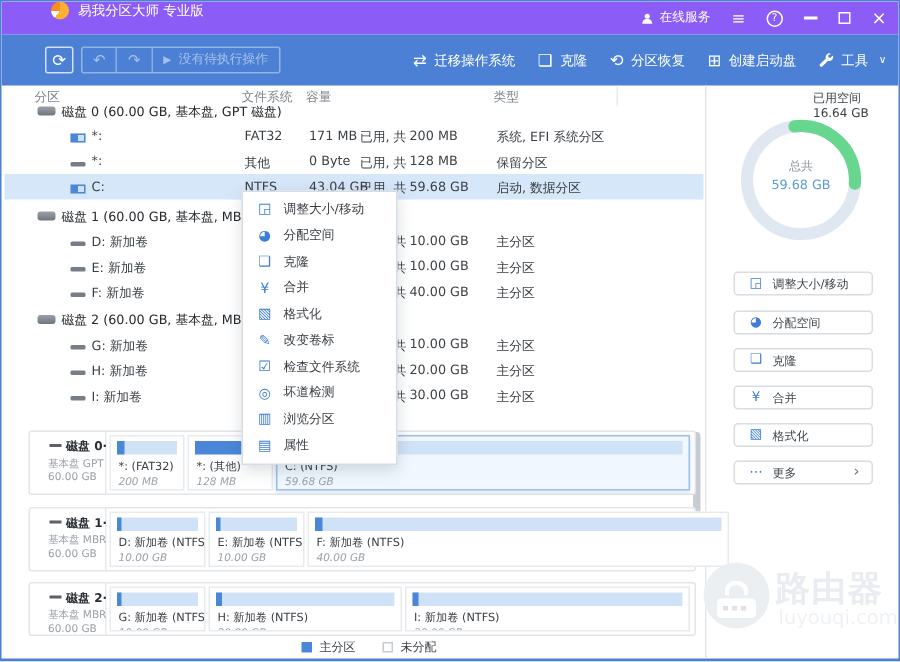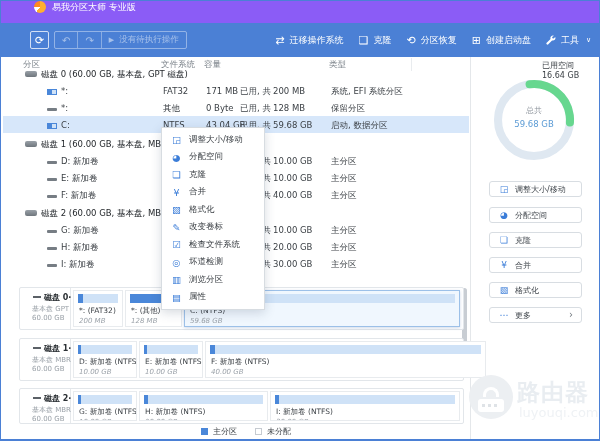--- a/index.html
+++ b/index.html
@@ -110,20 +110,34 @@
   .wm-t2{ position:absolute; left:50px; top:36px; font-size:13px; color:#eff2f5; }
 </style>
 </head>
 <body>
 
 <div class="window">
 
   <div class="titlebar">
     <div class="logo"></div>
     <span>易我分区大师 专业版</span>
+    <div class="tb-right">
+      <div class="tb-ic">
+        <svg width="9" height="9" viewBox="0 0 16 16">
+            <circle cx="8" cy="5" r="3" fill="#fff"></circle>
+            <path d="M2 14a6 6 0 0 1 12 0z" fill="#fff"></path>
+          </svg>
+        <span>在线服务</span>
+      </div>
+      <span class="hamburger">≡</span>
+      <span class="helpc">?</span>
+      <span class="winmin"></span>
+      <span class="winmax"></span>
+      <span class="winclose">×</span>
+    </div>
   </div>
 
   <div class="toolbar">
     <div class="t-refresh">
       <span>⟳</span>
     </div>
     <div class="t-group">
       <span class="seg">
           <span>↶</span>
         </span>

